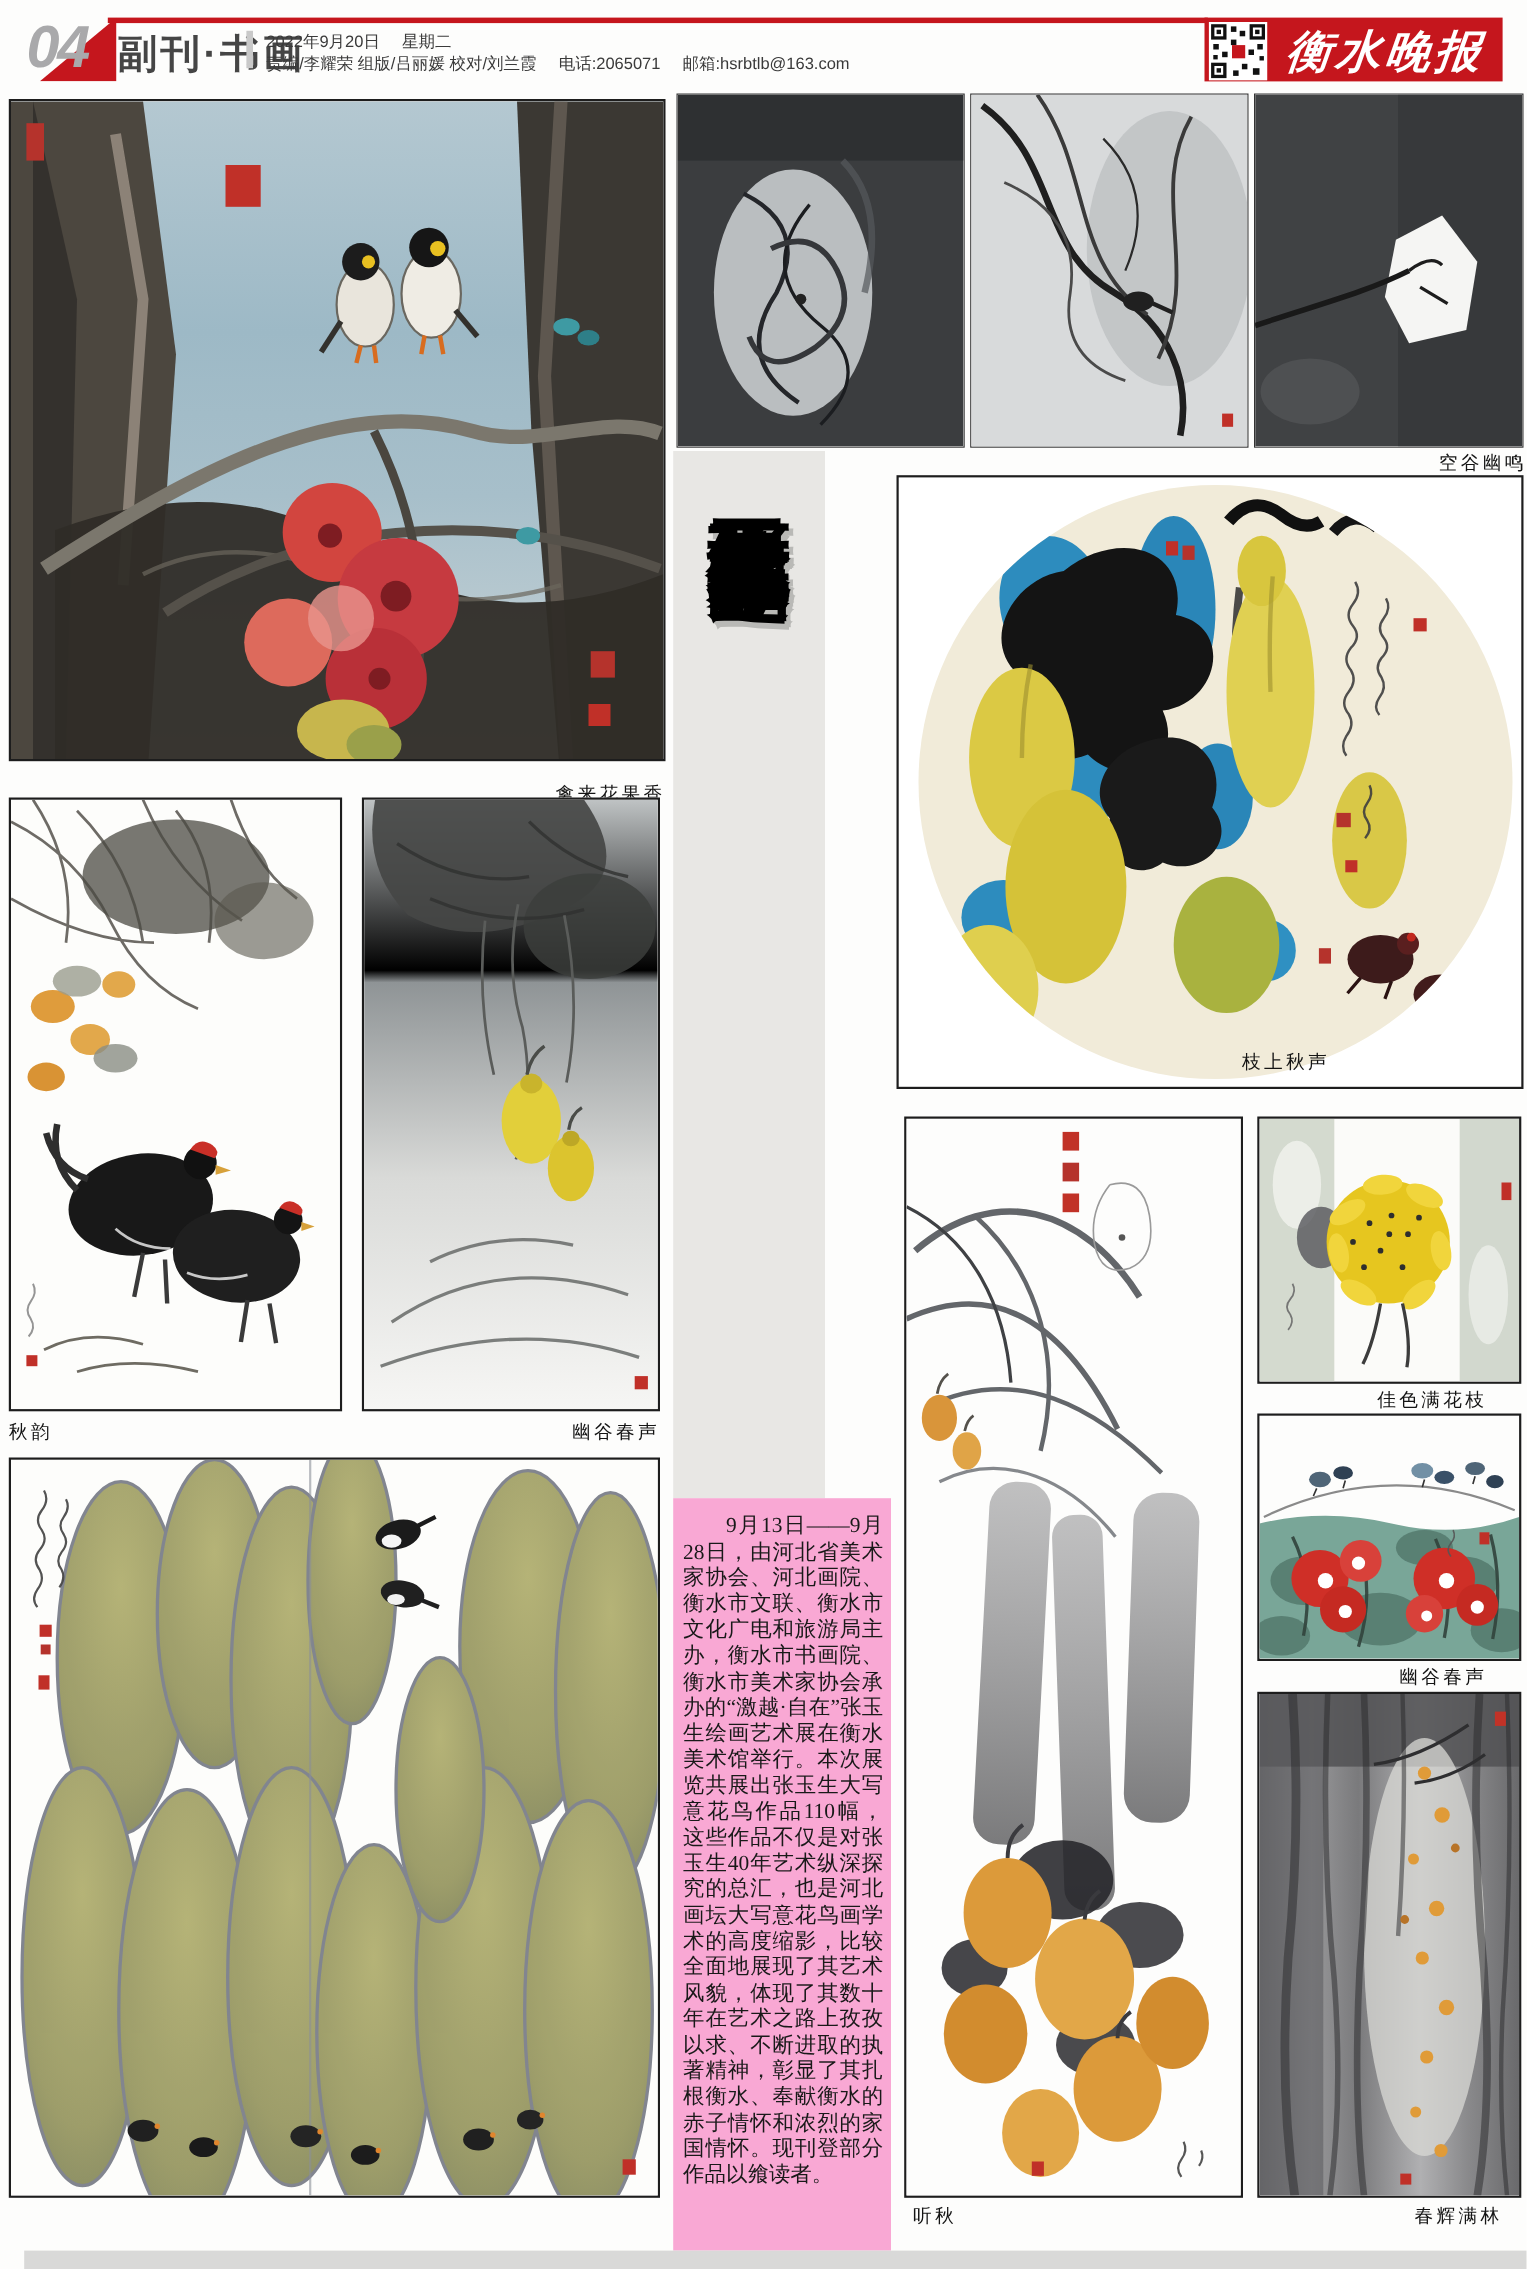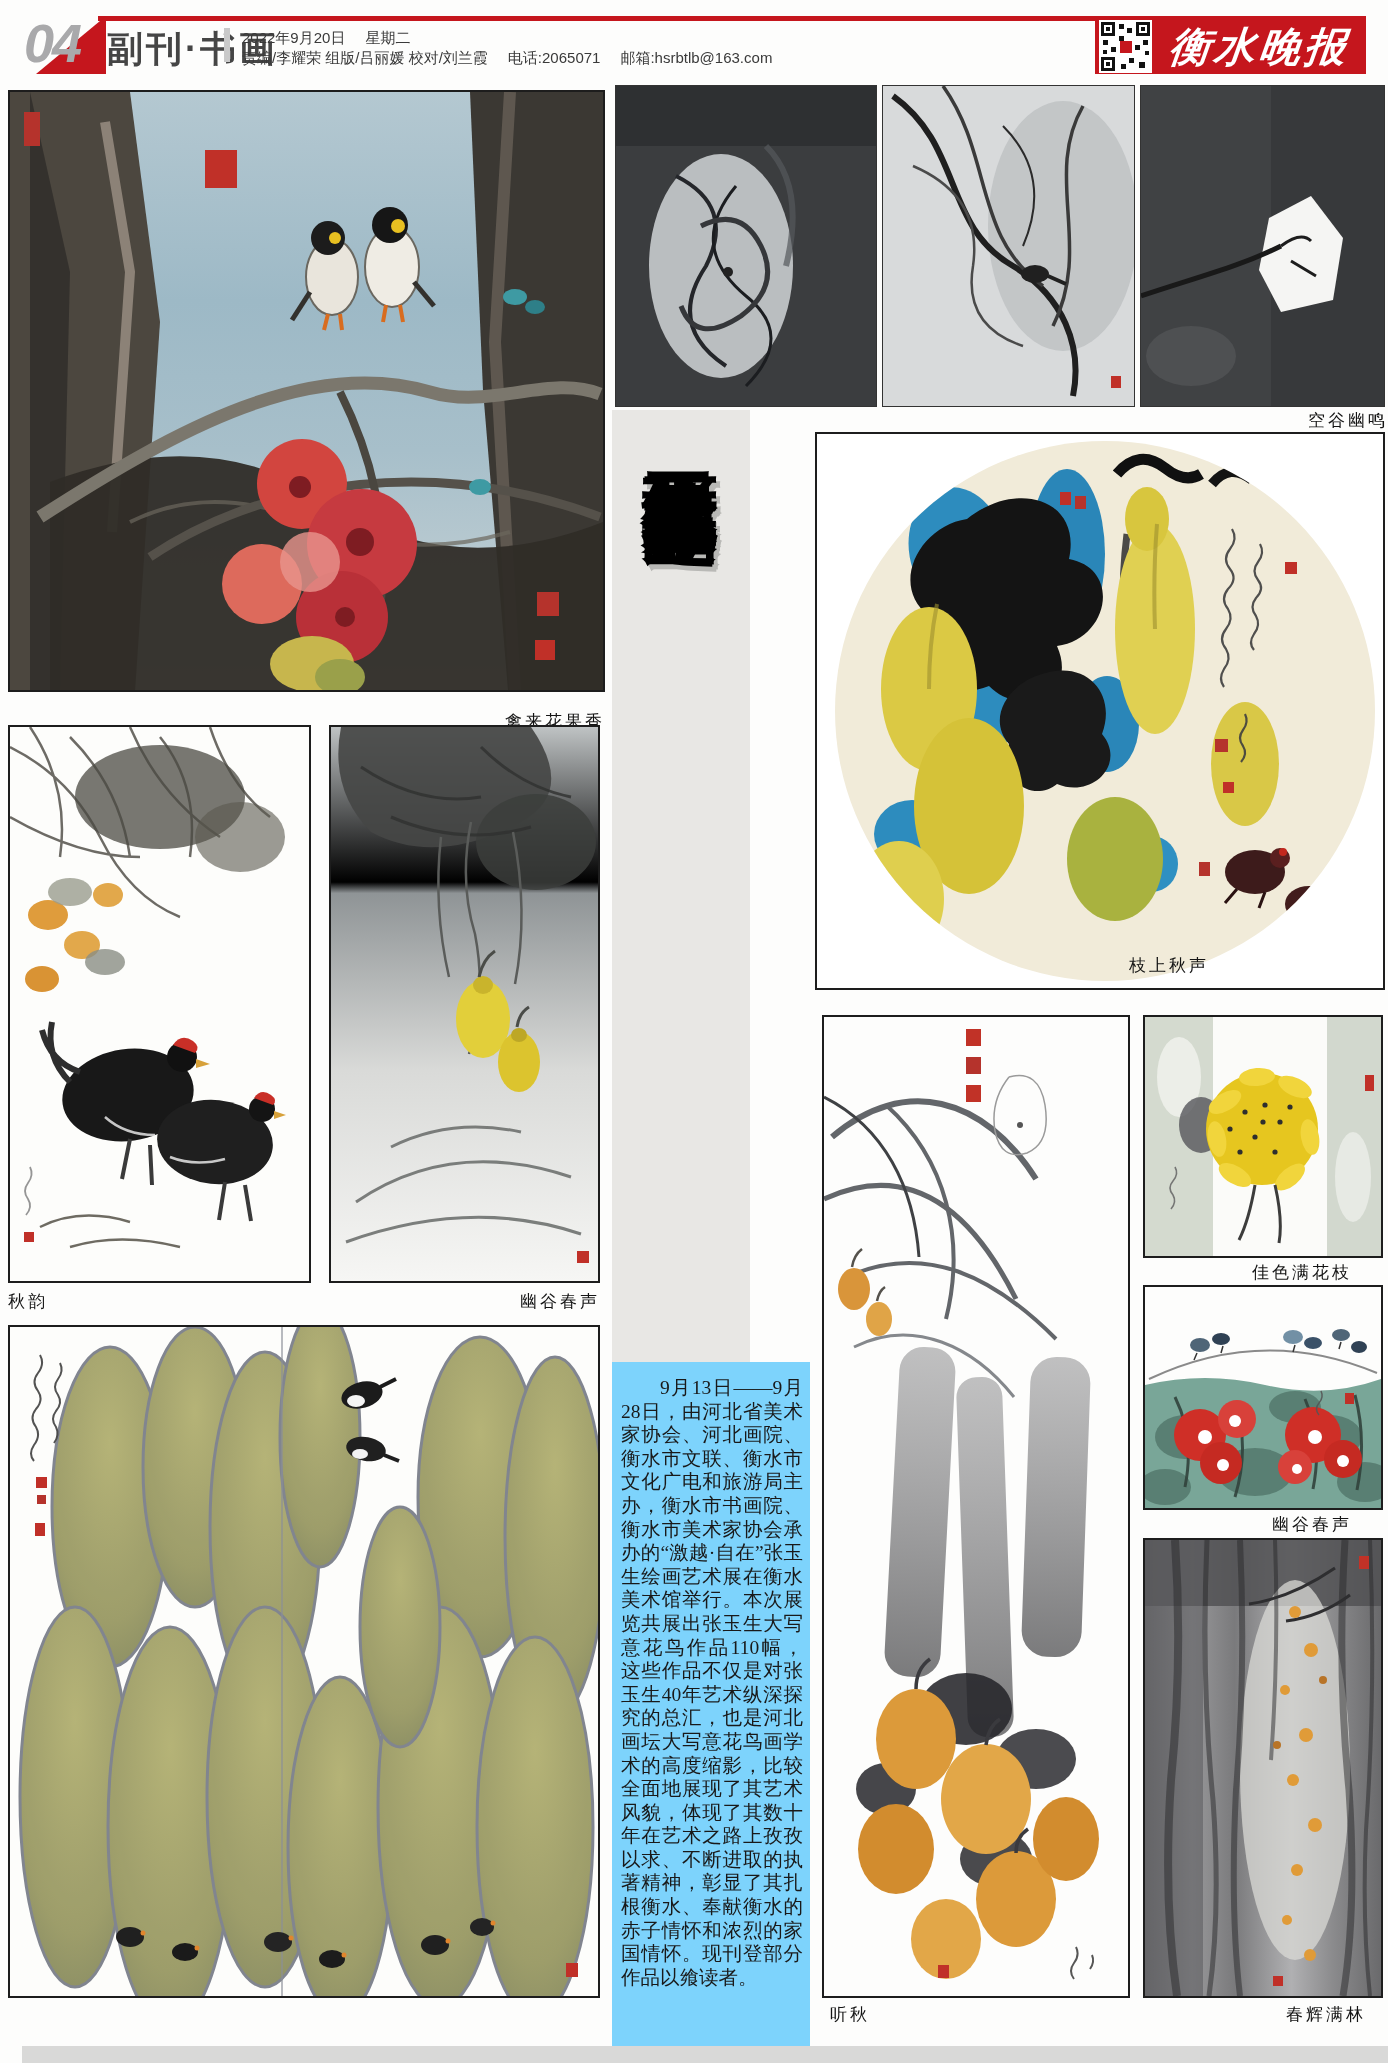--- a/index.html
+++ b/index.html
@@ -23,21 +23,21 @@
   
   .panel{position:absolute;background:#fff;border:2px solid #1d1d1d;overflow:hidden;box-sizing:border-box;}
   .panel-noborder{position:absolute;background:#fff;overflow:hidden;box-sizing:border-box;border:1px solid #333;}
   .caption{position:absolute;font-family:"Liberation Serif","DejaVu Serif",serif;font-size:17px;
            color:#141414;letter-spacing:3px;white-space:nowrap;}
   
   .title-panel{position:absolute;left:612px;top:410px;width:138px;height:952px;background:#e8e7e4;}
   .v-title{position:absolute;inset:0;writing-mode:vertical-rl;text-orientation:upright;
      font-family:"Liberation Sans",sans-serif;font-weight:900;font-size:76px;line-height:138px;
      color:#000;letter-spacing:2px;text-shadow:4px 5px 0 #b9b9b6;margin:0 auto;}
-  .article-panel{position:absolute;left:612px;top:1362px;width:198px;height:684px;background:#7dd3fc;}
+  .article-panel{position:absolute;left:612px;top:1362px;width:198px;height:684px;background:#f9a8d4;}
   .article-text{margin:0;padding:14px 7px 0 9px;font-family:"Liberation Serif","DejaVu Serif",serif;
      font-size:19.5px;line-height:23.6px;color:#191919;text-align:justify;text-indent:2em;}
   .footer-strip{position:absolute;left:22px;top:2046px;width:1366px;height:17px;background:#d9d9d8;}
 </style>
 </head>
 <body>
 
 <div class="page">
 
   <div>

